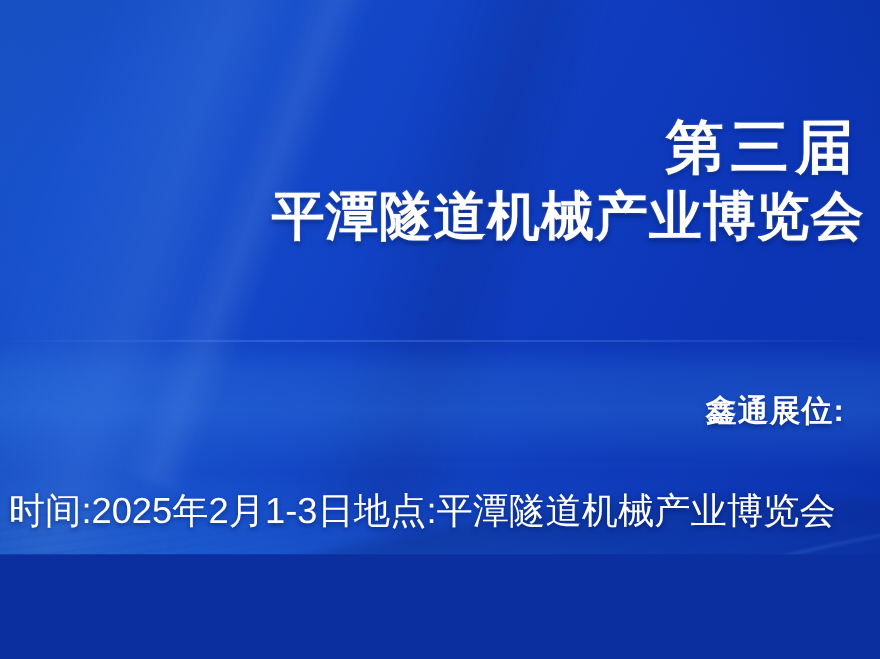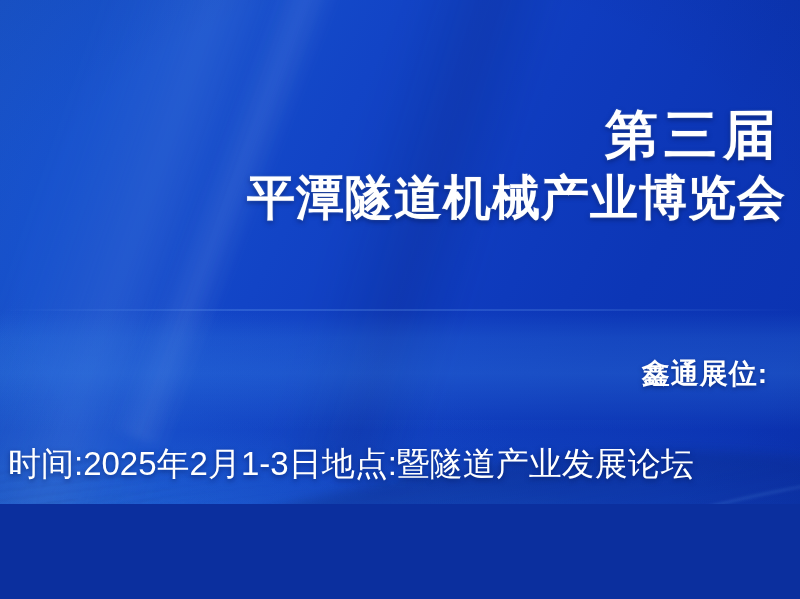--- a/index.html
+++ b/index.html
@@ -397,17 +397,17 @@
       <div class="title-line title-line-1">第三届</div>
       <div class="title-line title-line-2">平潭隧道机械产业博览会</div>
     </div>
 
     <div class="booth-row">
       <span class="booth-label">鑫通展位:</span>
     </div>
 
     <div class="footer-row">
       <span class="footer-seg">时间:2025年2月1-3日</span>
-      <span class="footer-seg">地点:暨隧道产业发展论坛</span>
+      <span class="footer-seg">地点:平潭隧道机械产业博览会</span>
     </div>
 
   </div>
 </div>
 
 </body></html>

